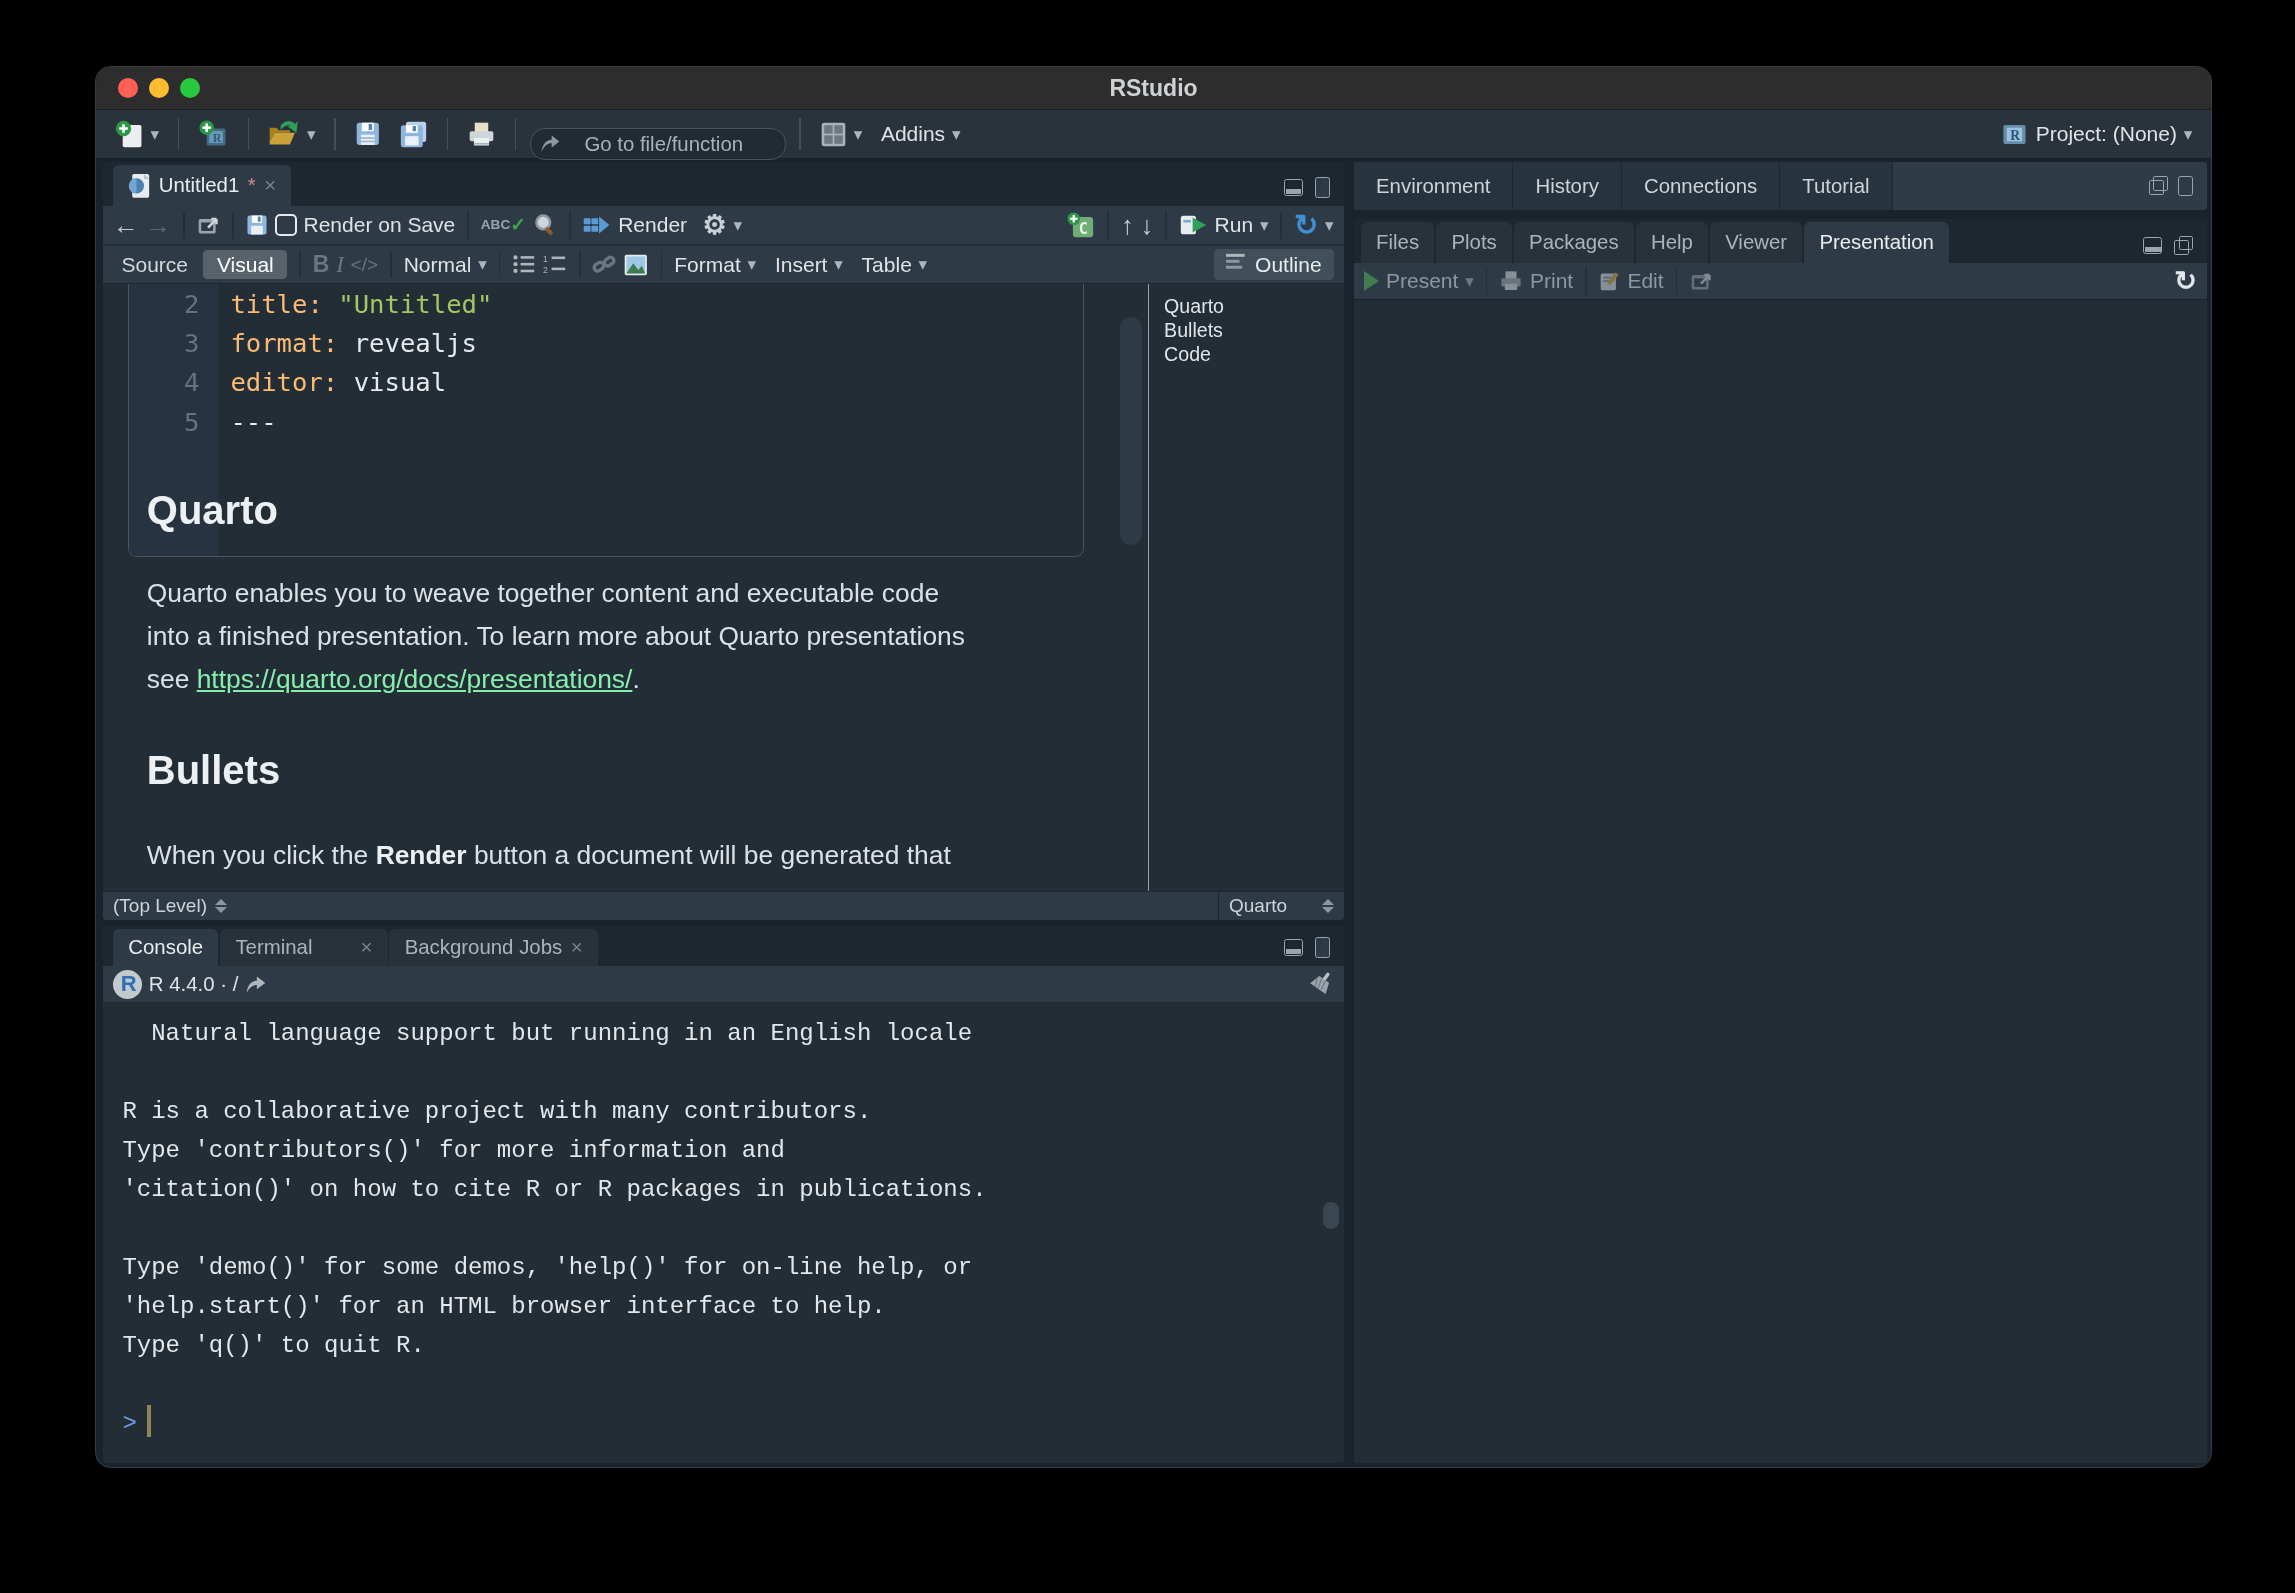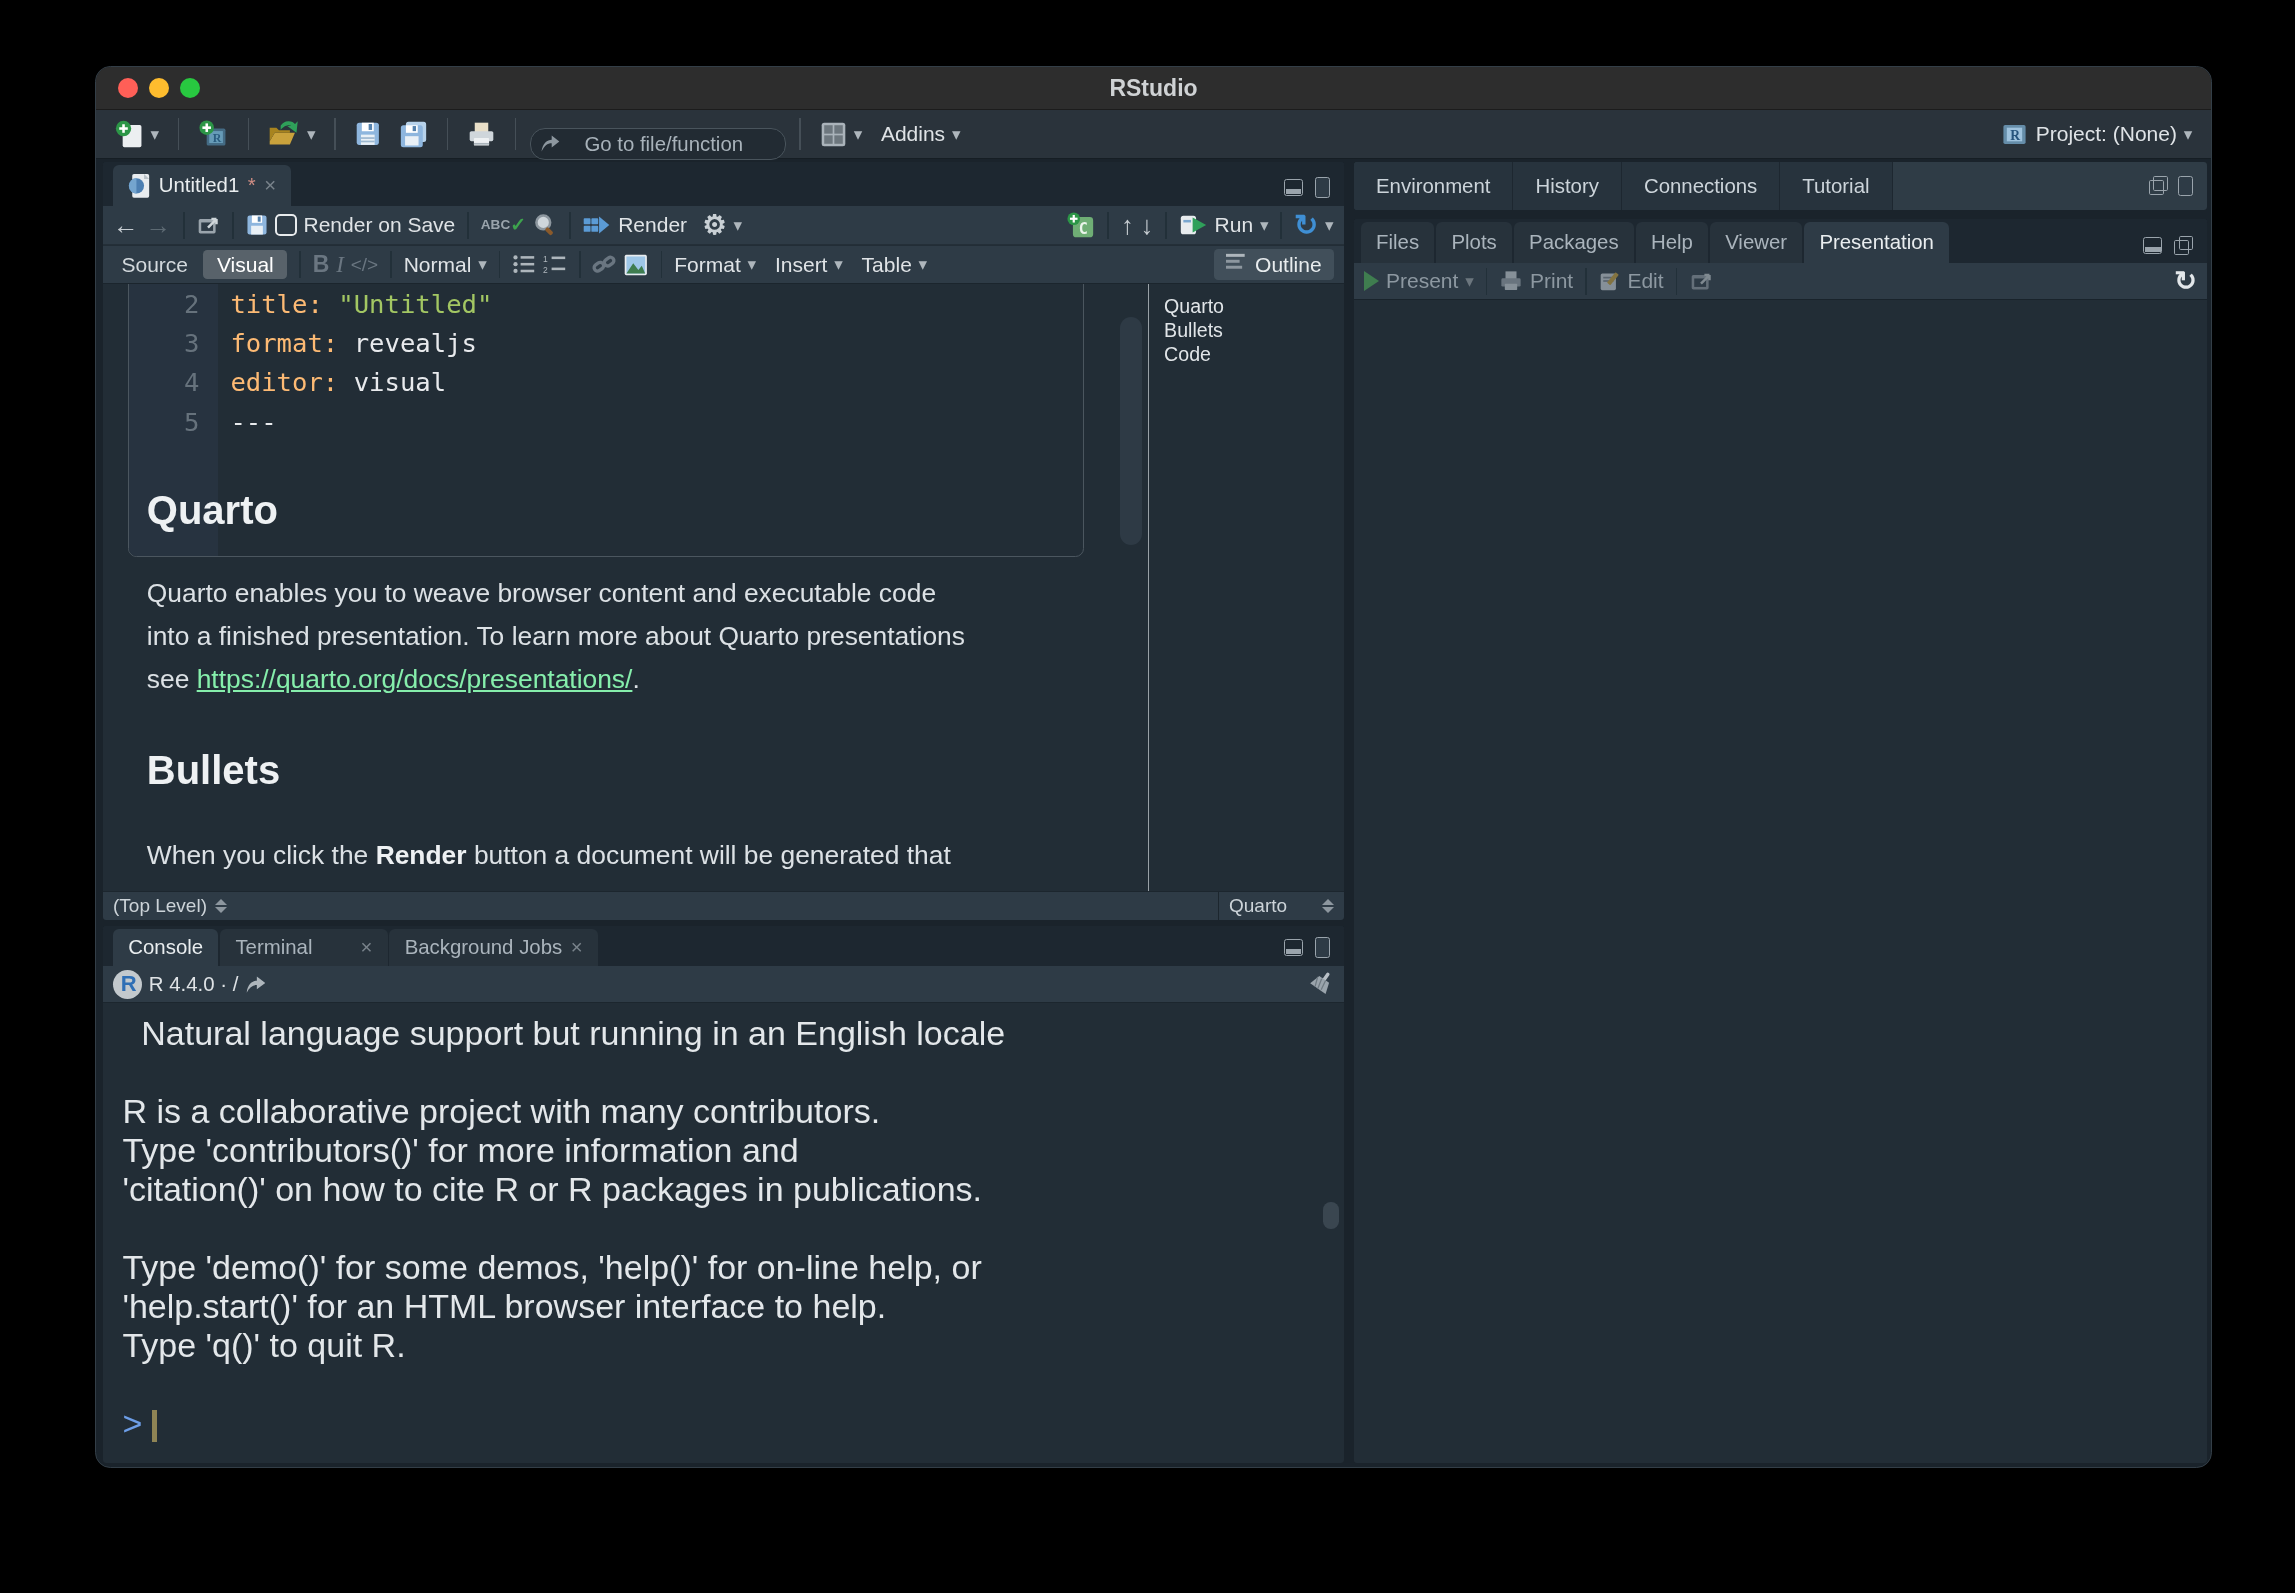--- a/index.html
+++ b/index.html
@@ -110,21 +110,21 @@
   .spin { display:inline-flex; flex-direction:column; gap:2.6px; }
   .spin i { width:0; height:0; border-left:6px solid transparent; border-right:6px solid transparent; }
   .spin .u { border-bottom:6.8px solid #8d979f; }
   .spin .d { border-top:6.8px solid #8d979f; }
 
   
   .console-header { top:40px; height:37px; border-bottom:0.9px solid #1c262e; font-size:20.4px; }
   .r-logo { width:29px; height:29px; border-radius:50%; background:#c3c9cd; position:relative; flex:none; }
   .r-logo span { position:absolute; left:7.7px; top:1.7px; color:#2f6fb5; font-weight:bold; font-size:22px; }
   .console-out { position:absolute; left:0; right:0; top:78px; bottom:0;
-                 font-family:Liberation Sans, sans-serif; font-size:34px; line-height:39px;
+                 font-family:Liberation Mono, monospace; font-size:24px; line-height:39px;
                  color:#e3e7ea; padding:10.2px 0 0 19.6px; white-space:pre; }
   .prompt { color:#6d9ee8; }
   .cursor { display:inline-block; width:4.3px; height:32px; background:#8f8455;
             vertical-align:-6.8px; margin-left:10.2px; }
   .con-scroll { position:absolute; right:5.1px; top:276px; width:15.3px; height:27px;
                 background:#3a4650; border-radius:7.7px; }
 
   
   .seg-tab { height:48px; display:flex; align-items:center; padding:0 22px; font-size:20.4px;
              color:#ccd4da; background:#27333d; border-right:1.7px solid #1d2730; }
@@ -438,21 +438,21 @@
           <span class="code"><span class="yaml-key">editor: </span><span>visual</span></span>
         </div>
         <div class="cline" style="top:141px;">
           <span class="lnum">5</span>
           <span class="code"><span>---</span></span>
         </div>
       </div>
 
       <div class="doc-h" style="top:204px;">Quarto</div>
       <div class="doc-p" style="top:288px;">
-        <div>Quarto enables you to weave browser content and executable code</div>
+        <div>Quarto enables you to weave together content and executable code</div>
         <div>into a finished presentation. To learn more about Quarto presentations</div>
         <div><span>see </span><a href="#">https://quarto.org/docs/presentations/</a><span>.</span></div>
       </div>
       <div class="doc-h" style="top:464px;">Bullets</div>
       <div class="doc-p" style="top:550px;">
         <span>When you click the </span><b style="color:#eef1f3;">Render</b><span> button a document will be generated that</span>
       </div>
 
       <div class="ed-scroll"></div>
       <div class="outline-divider"></div>

